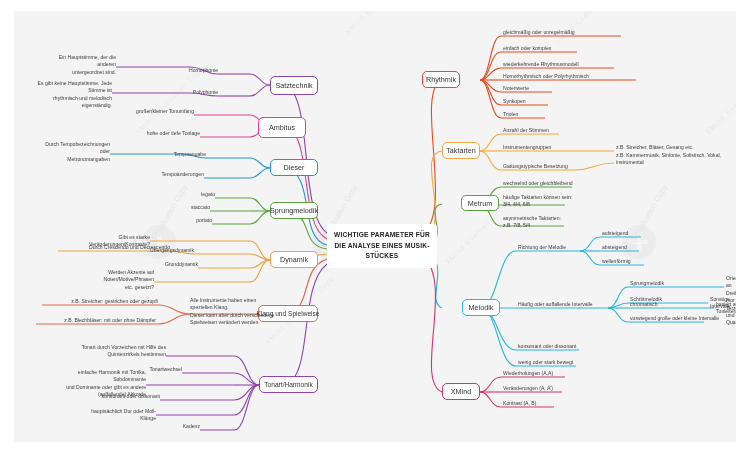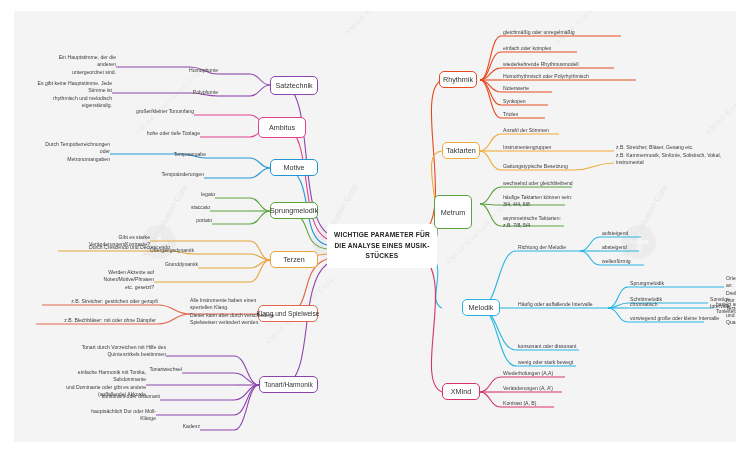--- a/index.html
+++ b/index.html
@@ -205,31 +205,31 @@
           <path d="M245,374 C233,374 233,404 220,404"></path>
             <path d="M220,404 L142,404"></path>
           <path d="M245,374 C233,374 233,419 220,419"></path>
             <path d="M220,419 L186,419"></path>
         </g>
       </g>
     </svg>
 
     <div id="center">WICHTIGE PARAMETER FÜR DIE ANALYSE EINES MUSIK-STÜCKES</div>
 
-    <div class="node" style="left:425px;top:60px;width:38px;height:17px;border-color:#e8491f">Rhythmik</div>
+    <div class="node" style="left:408px;top:60px;width:38px;height:17px;border-color:#e8491f">Rhythmik</div>
     <div class="node" style="left:428px;top:131px;width:38px;height:17px;border-color:#f2a93b">Taktarten</div>
-    <div class="node" style="left:420px;top:184px;width:38px;height:34px;border-color:#5aa33f">Metrum</div>
+    <div class="node" style="left:447px;top:184px;width:38px;height:16px;border-color:#5aa33f">Metrum</div>
     <div class="node" style="left:448px;top:288px;width:38px;height:17px;border-color:#27b5e0">Melodik</div>
     <div class="node" style="left:428px;top:372px;width:38px;height:17px;border-color:#d6336c">XMind</div>
 
     <div class="node" style="left:256px;top:65px;width:48px;height:19px;border-color:#8e44ad">Satztechnik</div>
     <div class="node" style="left:244px;top:106px;width:48px;height:21px;border-color:#e0408c">Ambitus</div>
-    <div class="node" style="left:256px;top:148px;width:48px;height:17px;border-color:#2196d6">Motive</div>
+    <div class="node" style="left:256px;top:148px;width:48px;height:17px;border-color:#2196d6">Dieser</div>
     <div class="node" style="left:256px;top:191px;width:48px;height:17px;border-color:#5aa33f">Sprungmelodik</div>
-    <div class="node" style="left:256px;top:240px;width:48px;height:17px;border-color:#e8a33d">Terzen</div>
+    <div class="node" style="left:256px;top:240px;width:48px;height:17px;border-color:#e8a33d">Dynamik</div>
     <div class="node" style="left:244px;top:294px;width:60px;height:17px;border-color:#e2664a;font-size:6.6px">Klang und Spielweise</div>
     <div class="node" style="left:245px;top:365px;width:59px;height:17px;border-color:#8e44ad;font-size:6.6px">Tonart/Harmonik</div>
 
     <div class="leaf r" style="left:489px;top:18px">gleichmäßig oder unregelmäßig</div>
     <div class="leaf r" style="left:489px;top:34px">einfach oder komplex</div>
     <div class="leaf r" style="left:489px;top:50px">wiederkehrende Rhythmusmodell</div>
     <div class="leaf r" style="left:489px;top:62px">Homorhythmisch oder Polyrhythmisch</div>
     <div class="leaf r" style="left:489px;top:74px">Notenwerte</div>
     <div class="leaf r" style="left:489px;top:87px">Synkopen</div>
     <div class="leaf r" style="left:489px;top:100px">Triolen</div>

